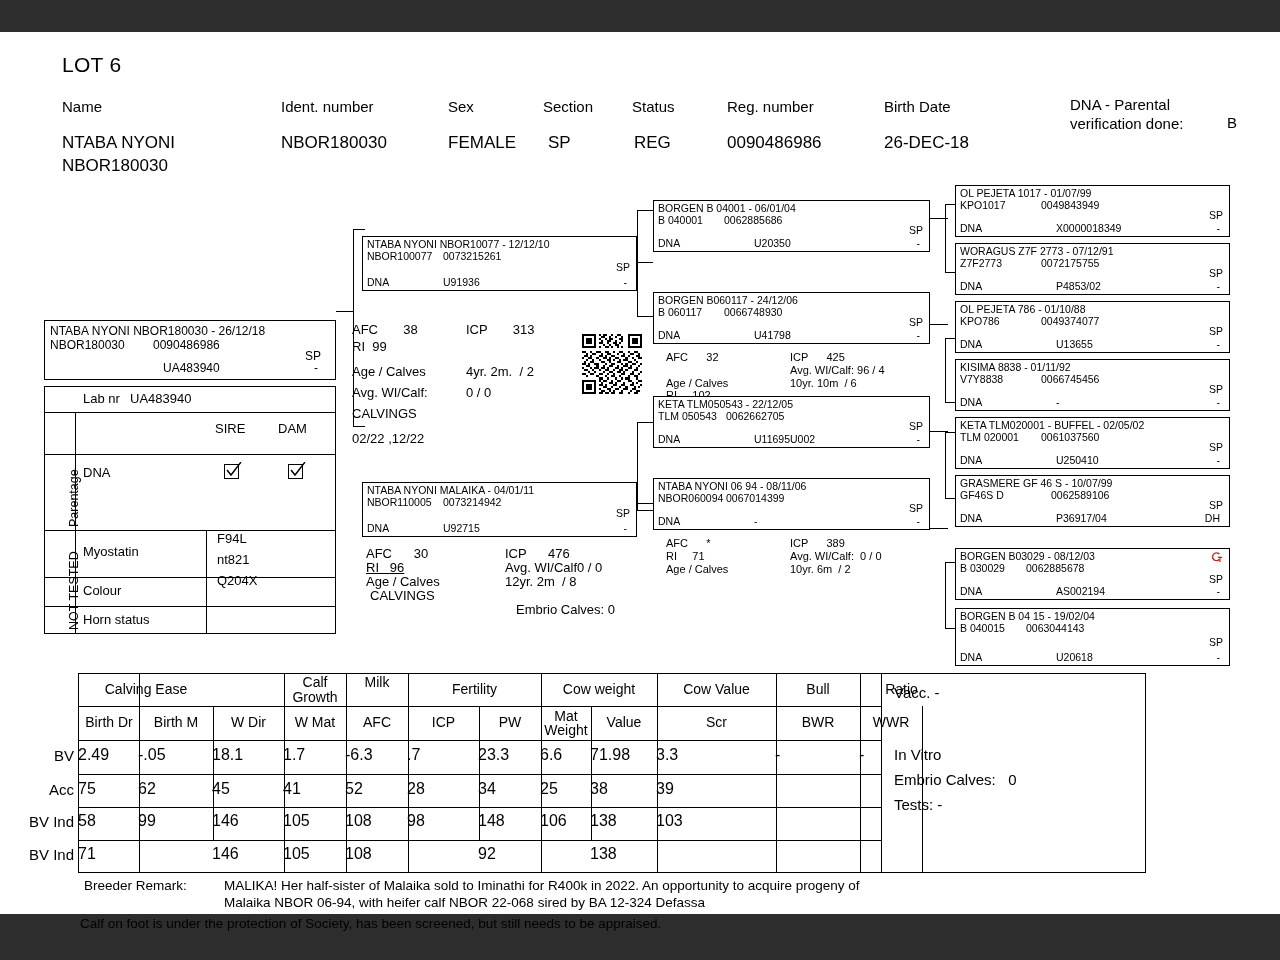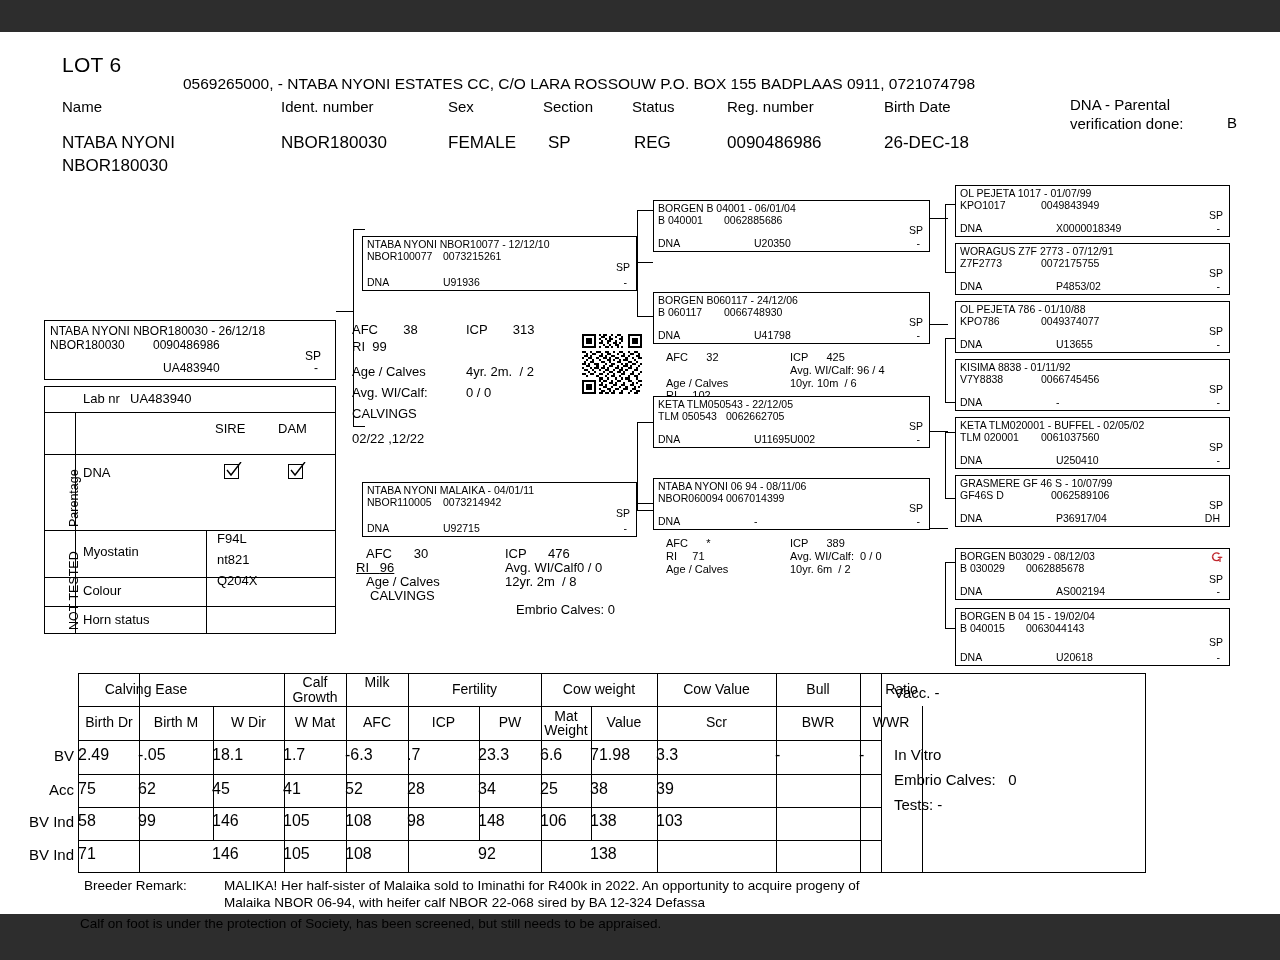--- a/index.html
+++ b/index.html
@@ -78,21 +78,20 @@
 </style>
 </head>
 <body>
 
 <div class="bar" id="topbar"></div>
 <div class="bar" id="bottombar"></div>
 
 <div class="page">
 
   <div id="lot">LOT 6</div>
-  <div id="owner">0569265000, -  NTABA NYONI ESTATES CC, C/O LARA ROSSOUW P.O. BOX 155 BADPLAAS 0911, 0721074798</div>
 
   <div class="hdrlab" style="left:62px">Name</div>
   <div class="hdrlab" style="left:281px">Ident. number</div>
   <div class="hdrlab" style="left:448px">Sex</div>
   <div class="hdrlab" style="left:543px">Section</div>
   <div class="hdrlab" style="left:632px">Status</div>
   <div class="hdrlab" style="left:727px">Reg. number</div>
   <div class="hdrlab" style="left:884px">Birth Date</div>
   <div id="dnaPar">DNA - Parental verification done:</div>
   <div id="dnaParB">B</div>
@@ -378,21 +377,21 @@
       <div class="l2a">NBOR110005</div>
       <div class="l2b" style="left:80px">0073214942</div>
       <div class="dnaL">DNA</div>
       <div class="dnaV" style="left:80px">U92715</div>
       <div class="sp" style="top:24px">SP</div>
       <div class="sp2">-</div>
     </div>
 
     <div class="stats" style="left:366px;top:513px;"><span>AFC</span>      <span>30</span></div>
     <div class="stats" style="left:505px;top:513px;"><span>ICP</span>      <span>476</span></div>
-    <div class="stats" style="left:356px;top:527px;text-decoration:underline;"><span>RI</span>   <span>96</span></div>
+    <div class="stats" style="left:366px;top:527px;text-decoration:underline;"><span>RI</span>   <span>96</span></div>
     <div class="stats" style="left:505px;top:527px;"><span>Avg. WI/Calf</span><span>0 / 0</span></div>
     <div class="stats" style="left:366px;top:541px;">Age / Calves</div>
     <div class="stats" style="left:505px;top:541px;">12yr. 2m  / 8</div>
     <div class="stats" style="left:370px;top:555px;">CALVINGS</div>
     <div class="stats" style="left:516px;top:569px;"><span>Embrio Calves:</span> <span>0</span></div>
 
     <div class="box" style="left:653px;top:168px;width:277px;height:52px;">
       <div class="l1">BORGEN B 04001 - 06/01/04</div>
       <div class="l2a">B   040001</div>
       <div class="l2b" style="left:70px">0062885686</div>

